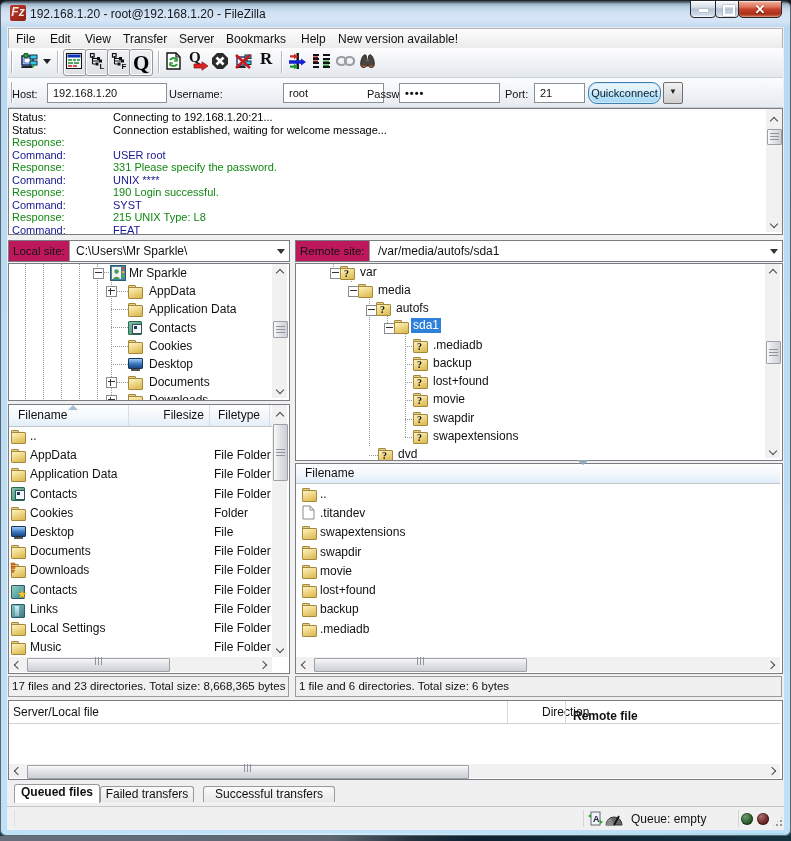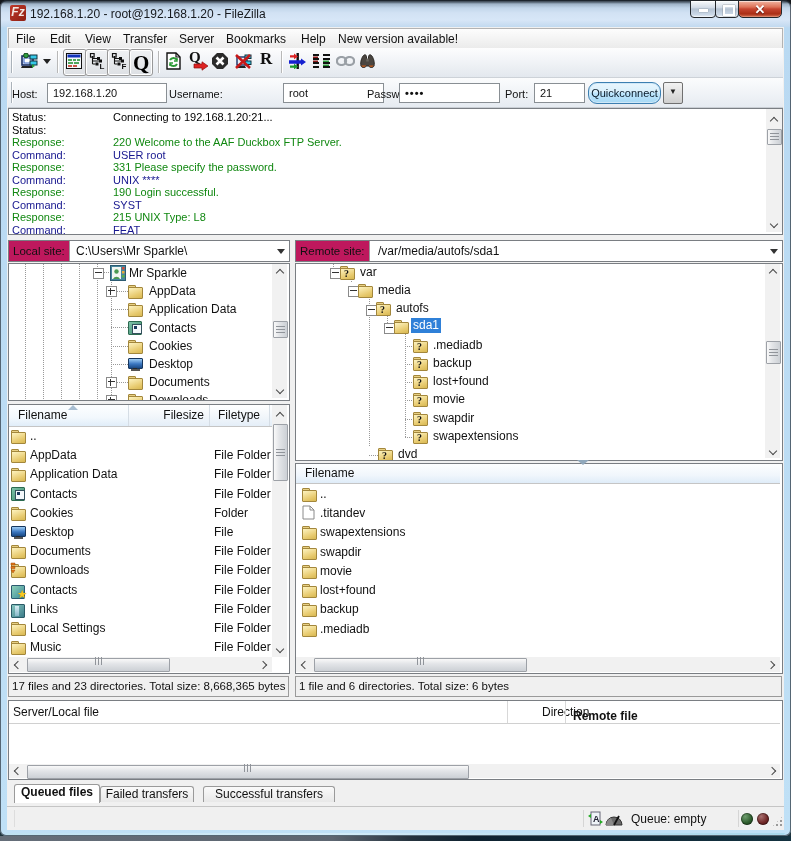--- a/index.html
+++ b/index.html
@@ -229,22 +229,22 @@
 <span class="qlab" style="left:326px;padding-left:33px;">Password:</span>
 <span class="qin" style="left:391px;width:94px;letter-spacing:1px;font-weight:bold;">••••</span>
 <span class="qlab" style="left:497px;">Port:</span>
 <span class="qin" style="left:526px;width:44px;">21</span>
 <div id="qcbtn">Quickconnect</div>
 <div id="qcdrop">▼</div>
 </div>
 
 <div id="log" class="box">
 <div class="ln" style="top:2px;"><span class="c-st">Status:</span><span class="msg c-st">Connecting to 192.168.1.20:21...</span></div>
-<div class="ln" style="top:15px;"><span class="c-st">Status:</span></div>
-<div class="ln" style="top:27px;"><span class="c-re">Response:</span><span class="msg c-re">220 Welcome to the AAF Duckbox FTP Server.</span></div>
+<div class="ln" style="top:15px;"><span class="c-st">Status:</span><span class="msg c-st">Connection established, waiting for welcome message...</span></div>
+<div class="ln" style="top:27px;"><span class="c-re">Response:</span></div>
 <div class="ln" style="top:40px;"><span class="c-cm">Command:</span><span class="msg c-cm">USER root</span></div>
 <div class="ln" style="top:52px;"><span class="c-re">Response:</span><span class="msg c-re">331 Please specify the password.</span></div>
 <div class="ln" style="top:65px;"><span class="c-cm">Command:</span><span class="msg c-cm">UNIX ****</span></div>
 <div class="ln" style="top:77px;"><span class="c-re">Response:</span><span class="msg c-re">190 Login successful.</span></div>
 <div class="ln" style="top:90px;"><span class="c-cm">Command:</span><span class="msg c-cm">SYST</span></div>
 <div class="ln" style="top:102px;"><span class="c-re">Response:</span><span class="msg c-re">215 UNIX Type: L8</span></div>
 <div class="ln" style="top:115px;"><span class="c-cm">Command:</span><span class="msg c-cm">FEAT</span></div>
 <div class="sb" style="left:757px;top:0px;width:16px;height:123px;">
   <span class="chev cup" style="left:5px;top:9px;"></span>
   <div class="thumb" style="left:1px;top:20px;width:13px;height:14px;"></div>

